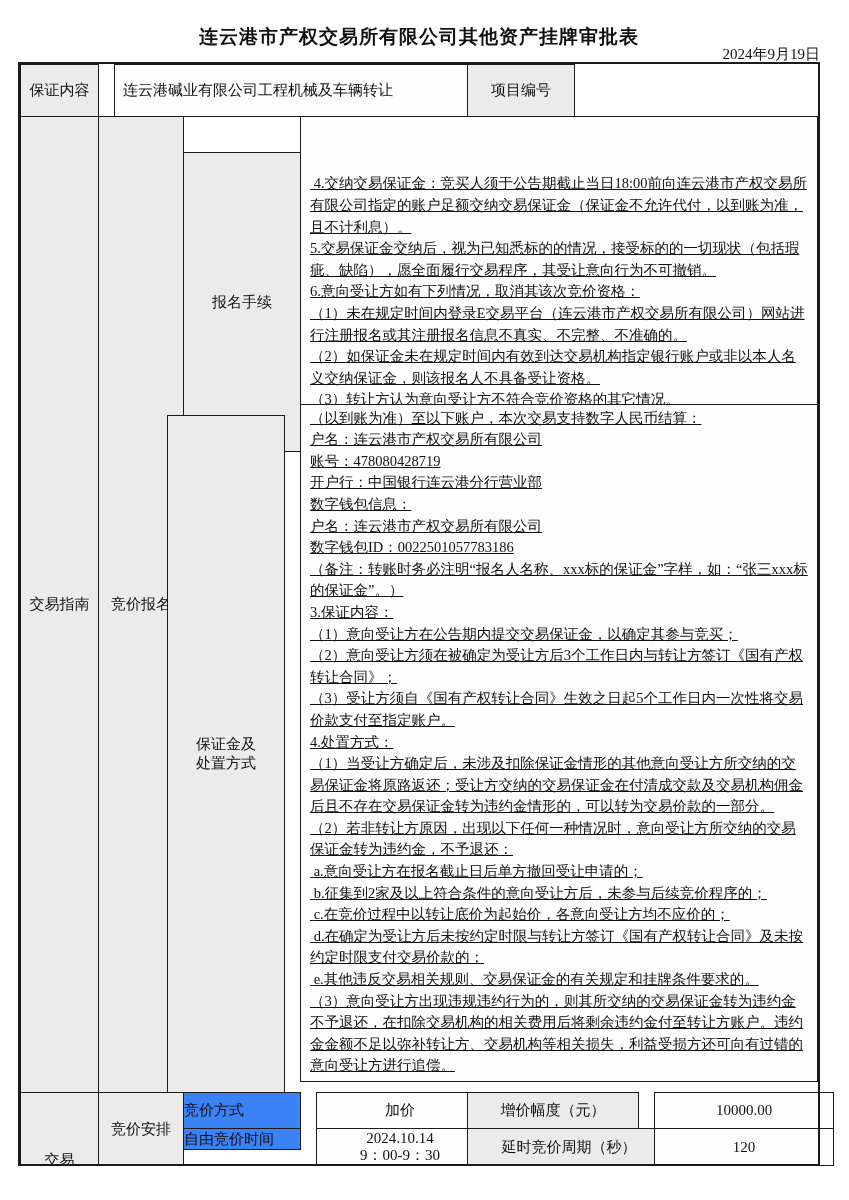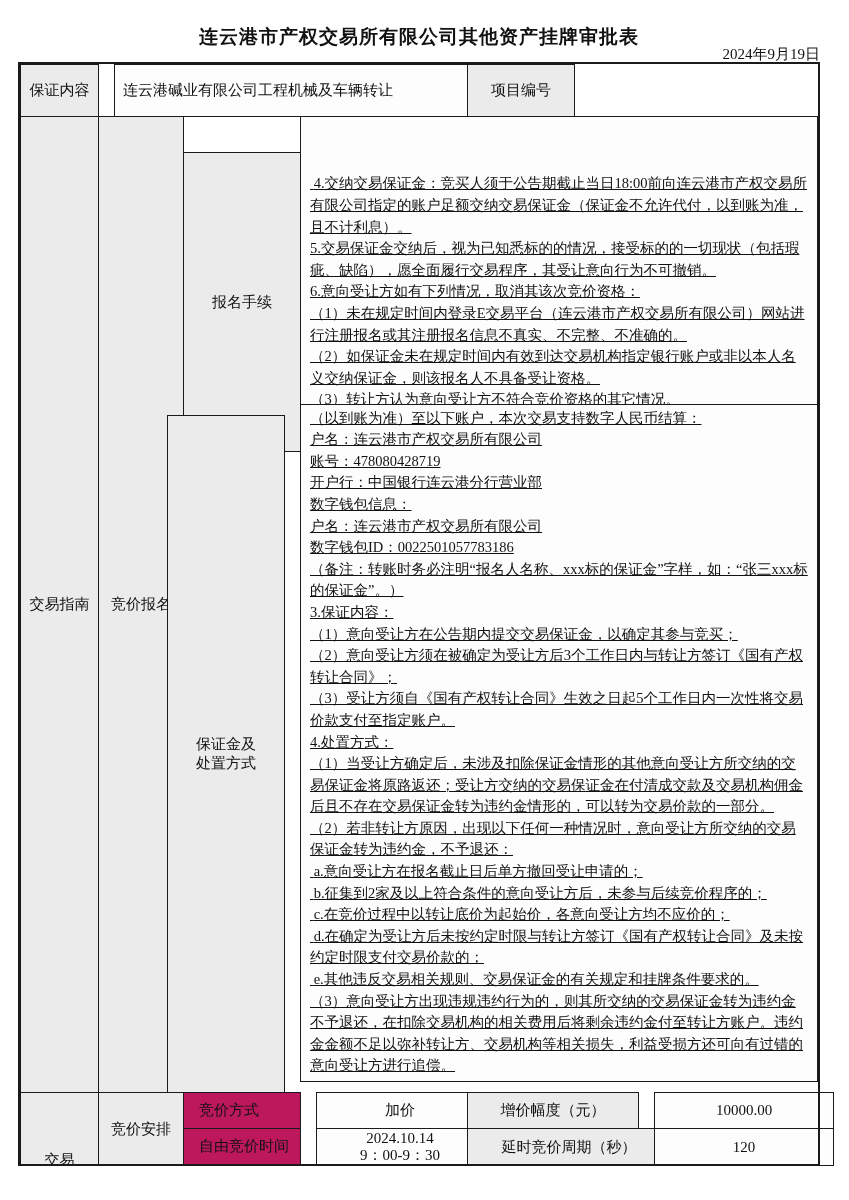--- a/index.html
+++ b/index.html
@@ -16,22 +16,22 @@
   }
   .cell{
     position:absolute;box-sizing:border-box;border:1px solid #1a1a1a;
     font-size:15px;
   }
   .lab{
     background:#ebebeb;display:flex;align-items:center;justify-content:center;
     text-align:center;white-space:pre-line;
   }
   .lab-left{
-    background:#be185d;display:flex;align-items:center;justify-content:flex-start;
-    padding-left:15px;text-align:left;white-space:nowrap;
+    background:#3b82f6;display:flex;align-items:center;justify-content:flex-start;
+    padding-left:0;text-align:left;white-space:nowrap;
   }
   .val{
     background:#fdfdfd;display:flex;align-items:center;justify-content:flex-start;
     padding-left:8px;
   }
   .val-center{
     background:#fdfdfd;display:flex;align-items:center;justify-content:center;
     text-align:center;white-space:pre-line;line-height:17px;margin-left:16px;
   }
   .content{
@@ -106,21 +106,21 @@
   <div class="cell lab clip-cell" style="left:20px;top:1092px;width:79px;height:74px;">
     <span class="clip-txt">交易</span>
   </div>
   <div class="cell lab" style="left:98px;top:1092px;width:86px;height:74px;">竞价安排</div>
 
   <div class="cell lab-left" style="left:183px;top:1092px;width:118px;height:37px;">竞价方式</div>
   <div class="cell val-center" style="left:300px;top:1092px;width:168px;height:37px;">加价</div>
   <div class="cell lab" style="left:467px;top:1092px;width:172px;height:37px;">增价幅度（元）</div>
   <div class="cell val-center" style="left:638px;top:1092px;width:180px;height:37px;">10000.00</div>
 
-  <div class="cell lab-left" style="left:183px;top:1128px;width:118px;height:37px;">自由竞价时间</div>
+  <div class="cell lab-left" style="left:183px;top:1128px;width:118px;height:22px;">自由竞价时间</div>
   <div class="cell val-center" style="left:300px;top:1128px;width:168px;height:38px;">2024.10.14
 9：00-9：30</div>
   <div class="cell lab" style="left:467px;top:1128px;width:204px;height:38px;">延时竞价周期（秒）</div>
   <div class="cell val-center" style="left:638px;top:1128px;width:180px;height:38px;">120</div>
 
   <div class="outer-frame"></div>
 
 </div>
 
 </body></html>

